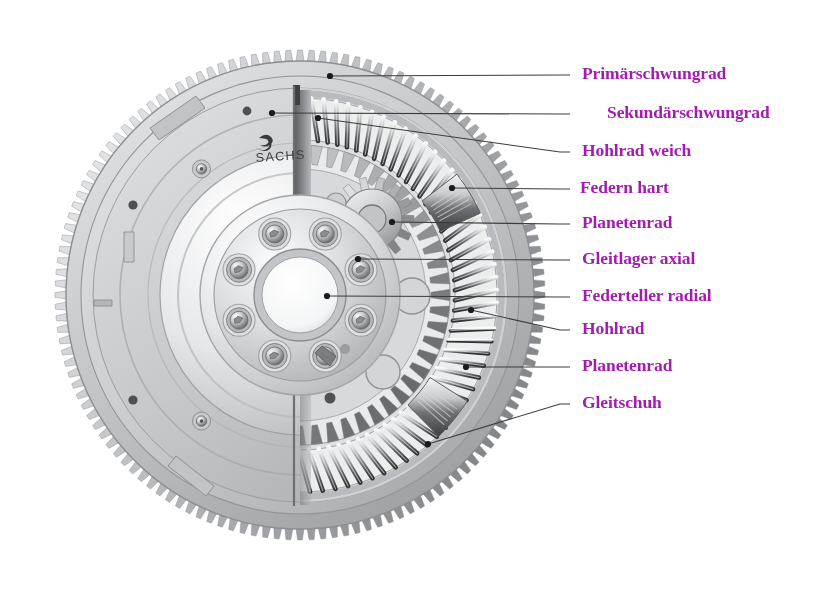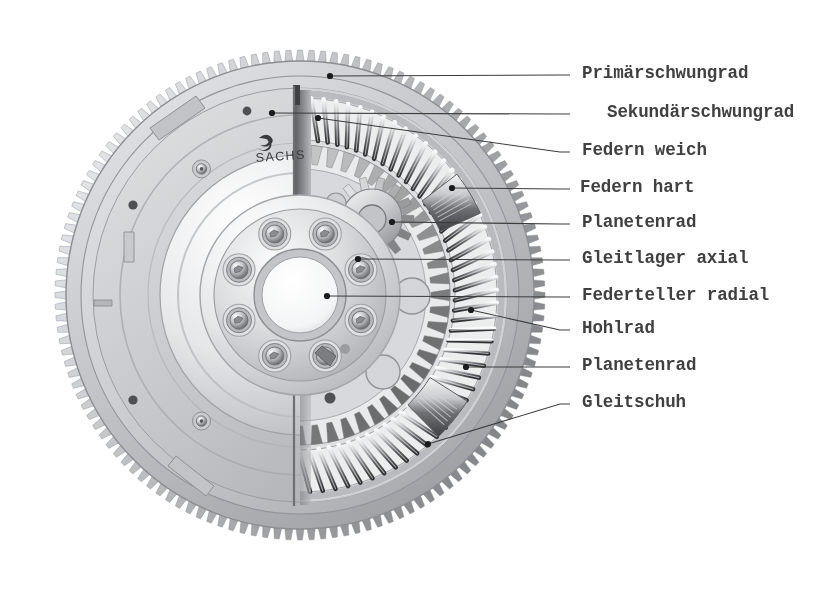--- a/index.html
+++ b/index.html
@@ -11,24 +11,24 @@
     overflow: hidden;
   }
   #page {
     position: relative;
     width: 840px; height: 600px;
     background: #ffffff;
   }
   #figure-svg { position: absolute; top: 0; left: 0; }
   .callout-label {
     position: absolute;
-    font-family: Liberation Mono, monospace;
+    font-family: Liberation Serif, serif;
     font-size: 17.5px;
     font-weight: bold;
-    color: #404040;
+    color: #a21caf;
     letter-spacing: -0.1px;
     white-space: nowrap;
     line-height: 1;
   }
 </style>
 </head>
 <body>
 
 <div id="page">
 
@@ -646,21 +646,21 @@
         <g>
           <path d="M 428 444 L 560 404 L 570 404" fill="none" stroke="#3c3c3c" stroke-width="1.1"></path>
           <circle cx="428" cy="444" r="3.1" fill="#1b1b1b"></circle>
         </g>
       </g>
   </svg>
 
   <div id="labels">
       <div class="callout-label" style="left: 582px; top: 65px;">Primärschwungrad</div>
       <div class="callout-label" style="left: 582px; top: 104px; margin-left: 25px;">Sekundärschwungrad</div>
-      <div class="callout-label" style="left: 582px; top: 142px;">Federn weich</div>
+      <div class="callout-label" style="left: 582px; top: 142px;">Hohlrad weich</div>
       <div class="callout-label" style="left: 580px; top: 179px;">Federn hart</div>
       <div class="callout-label" style="left: 582px; top: 214px;">Planetenrad</div>
       <div class="callout-label" style="left: 582px; top: 250px;">Gleitlager axial</div>
       <div class="callout-label" style="left: 582px; top: 287px;">Federteller radial</div>
       <div class="callout-label" style="left: 582px; top: 320px;">Hohlrad</div>
       <div class="callout-label" style="left: 582px; top: 357px;">Planetenrad</div>
       <div class="callout-label" style="left: 582px; top: 394px;">Gleitschuh</div>
     </div>
 
 </div>

